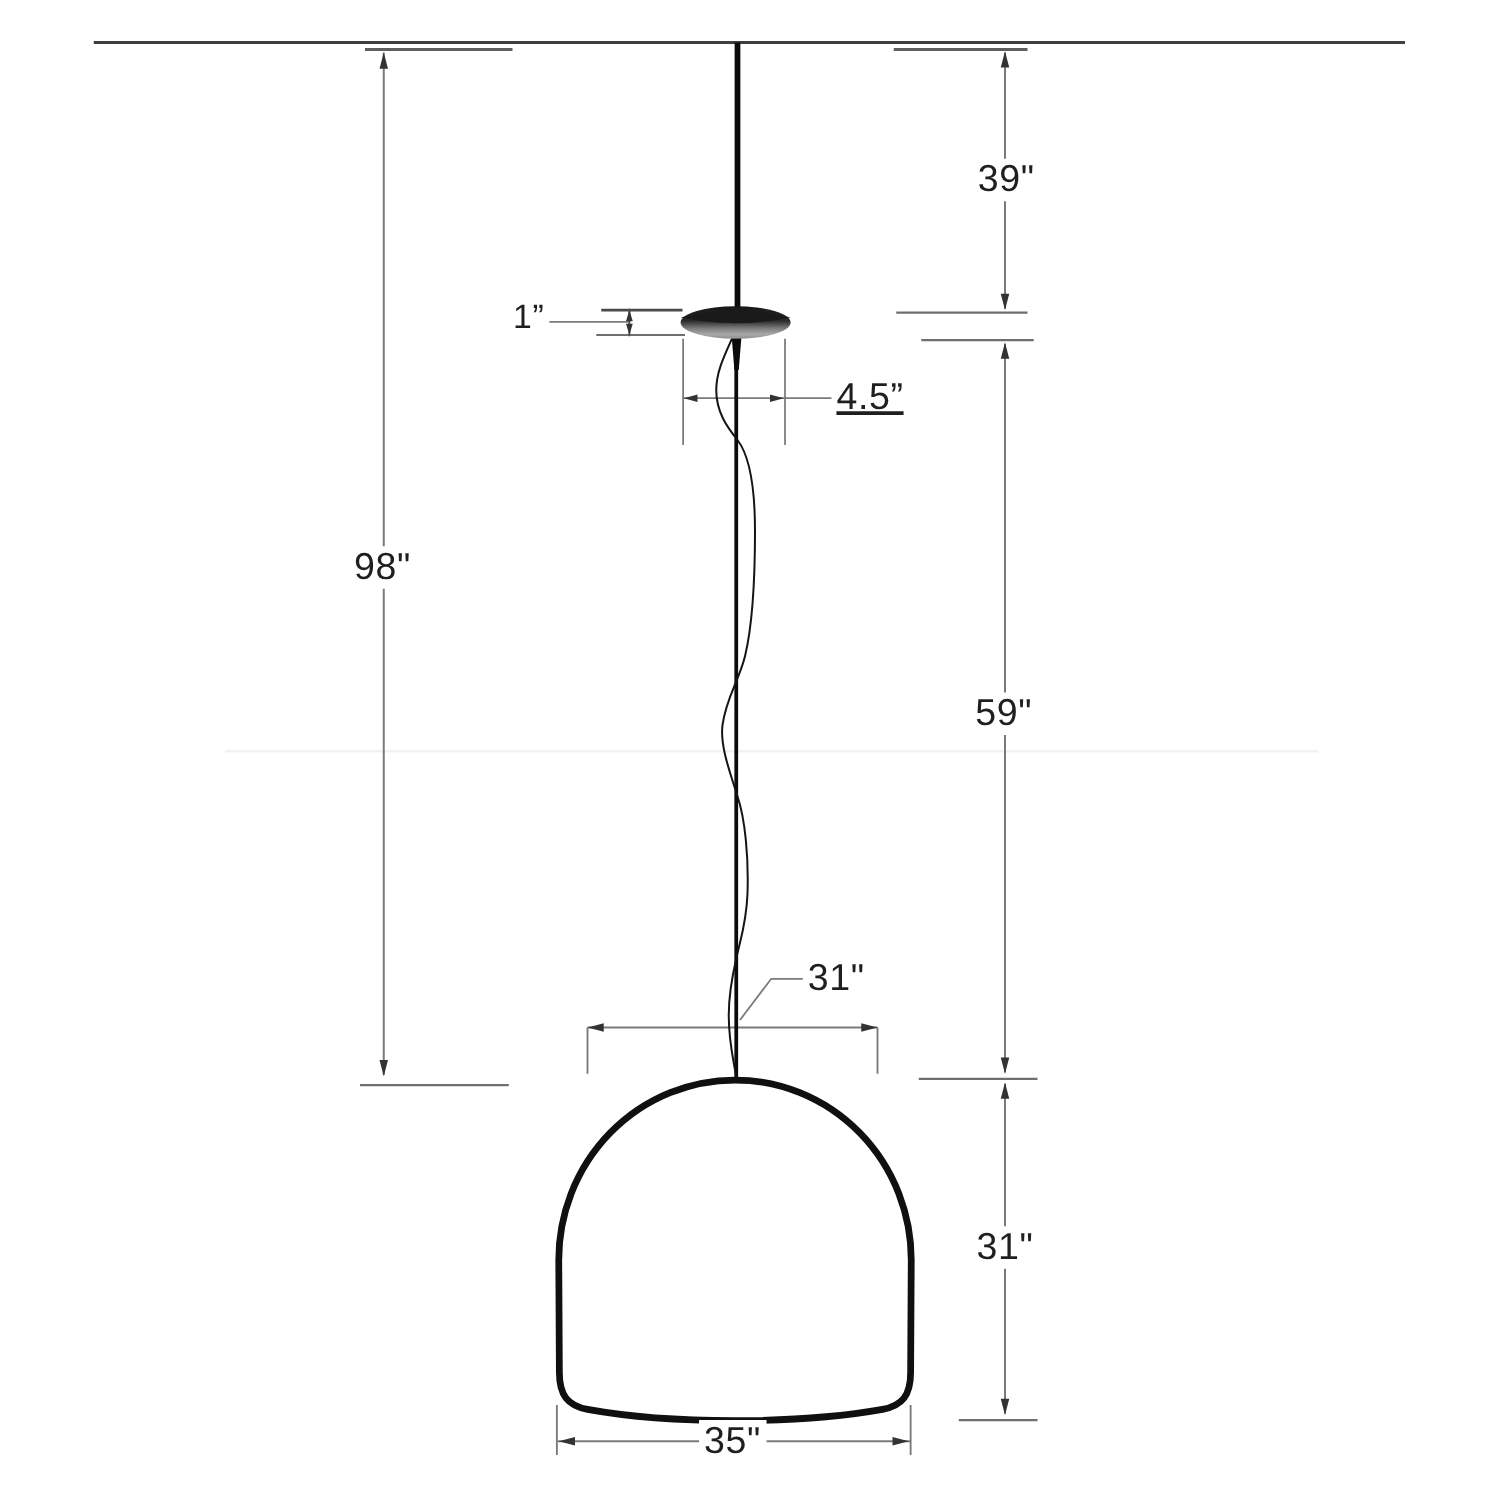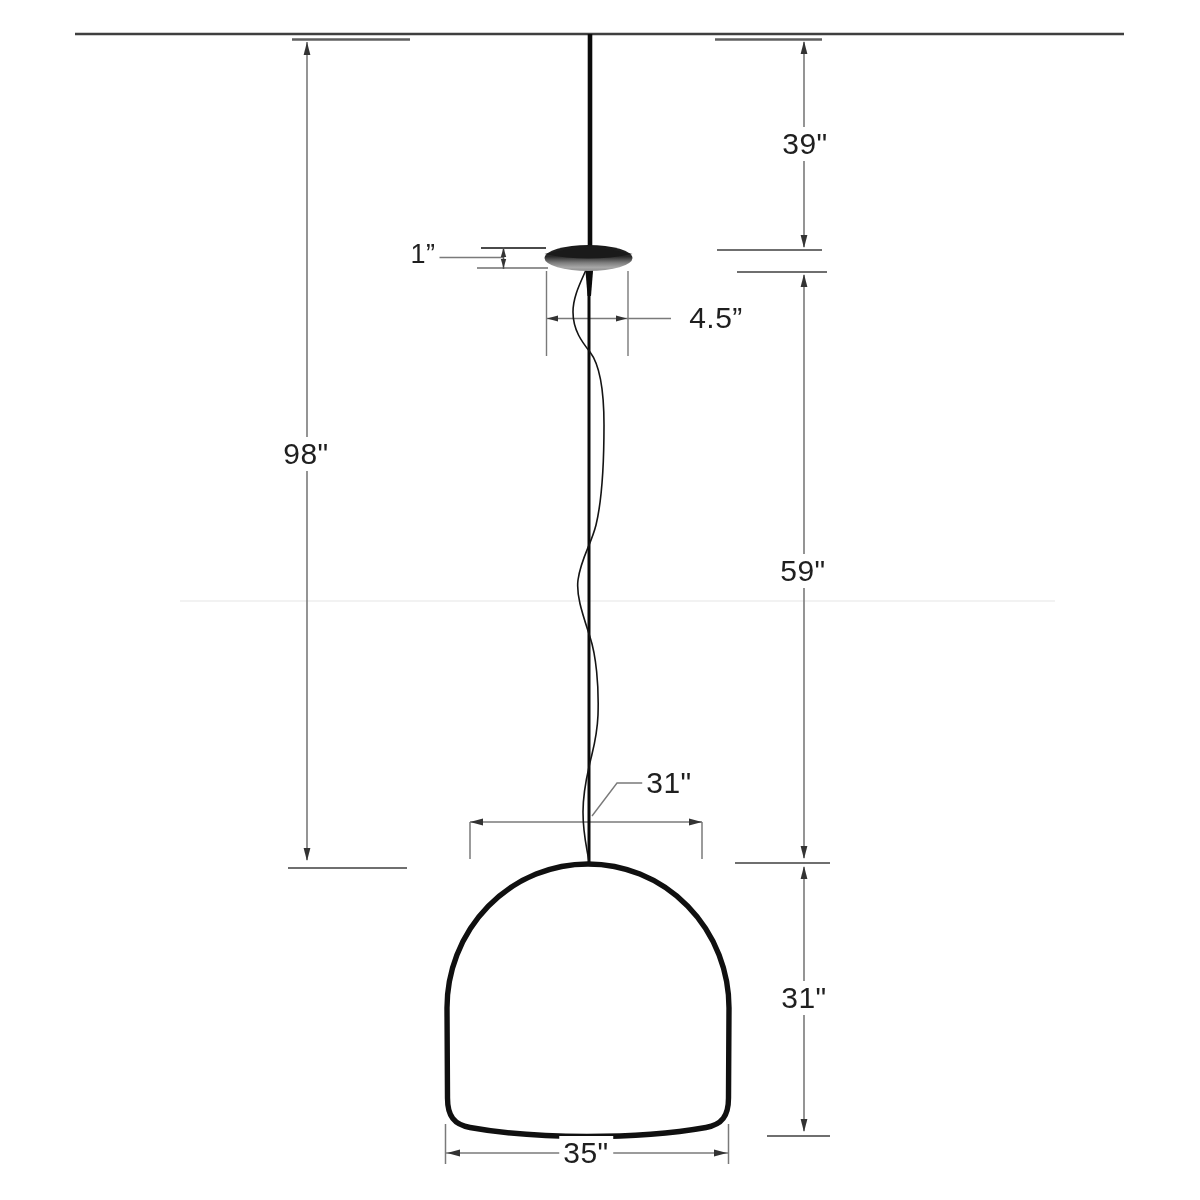--- a/index.html
+++ b/index.html
@@ -147,21 +147,21 @@
                Z" fill="#ffffff" stroke="#101010" stroke-width="5.4" stroke-linejoin="round"></path>
     </g>
   </svg>
 
   <div class="dim-label" style="left:306px;top:454px;">98"</div>
 
   <div class="dim-label" style="left:805px;top:144px;">39"</div>
 
   <div class="dim-label small" style="left:423px;top:254px;">1”</div>
 
-  <div class="dim-label" style="left:716px;top:318px;">4.5”</div>
+  <div class="dim-label" style="left:696px;top:318px;text-decoration:underline;">4.5”</div>
 
   <div class="dim-label" style="left:803px;top:571px;">59"</div>
 
   <div class="dim-label" style="left:669px;top:783px;">31"</div>
 
   <div class="dim-label" style="left:804px;top:998px;">31"</div>
 
   <div class="dim-label" style="left:586px;top:1153px;">35"</div>
 
 </div>

